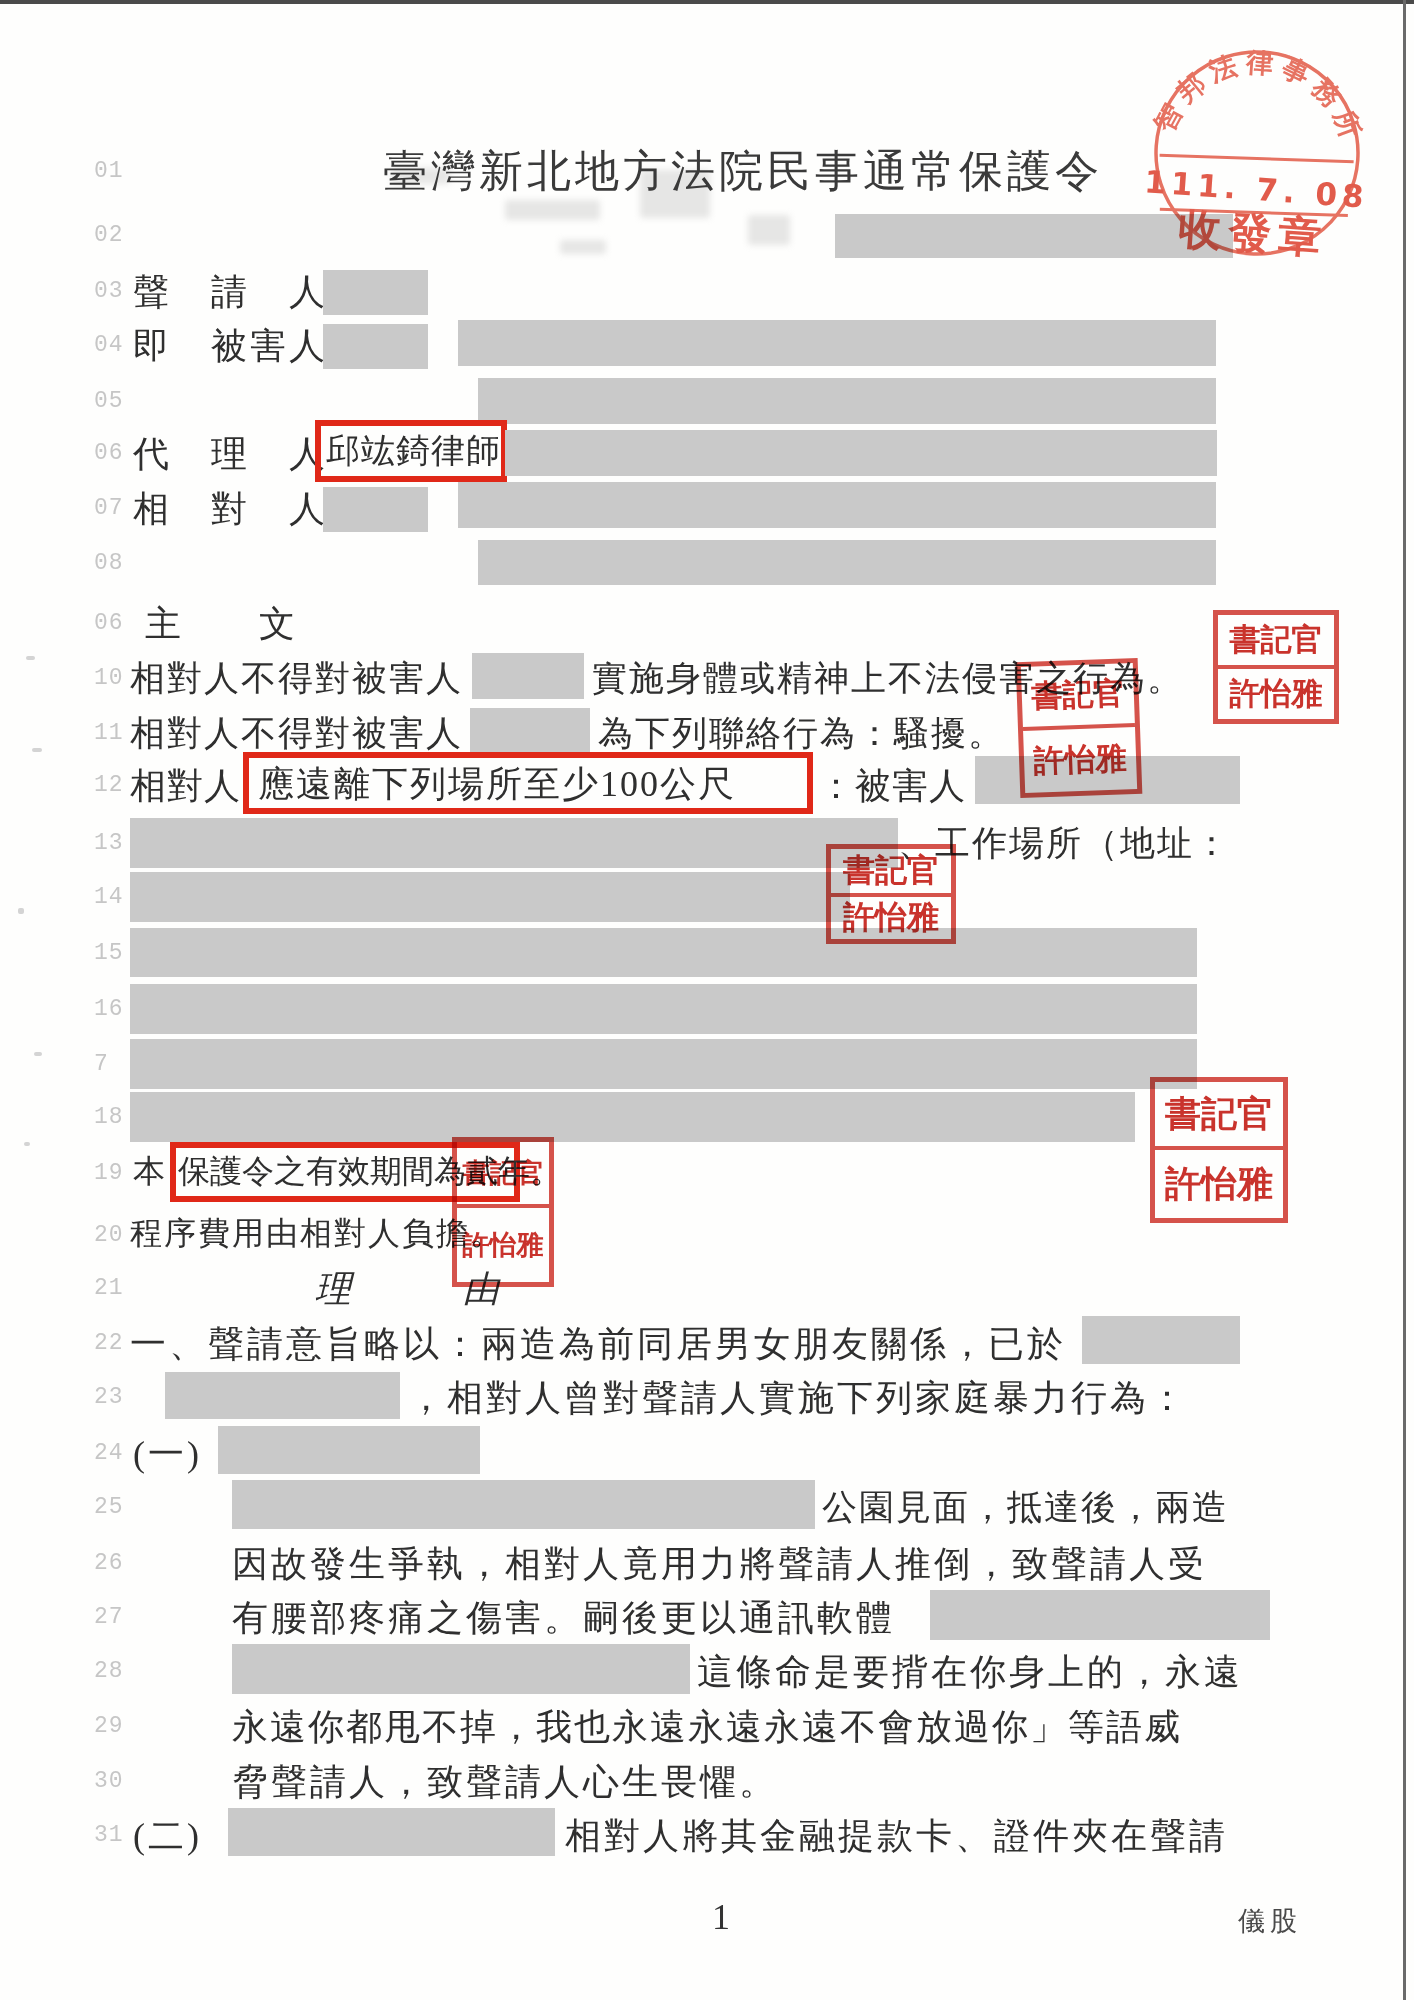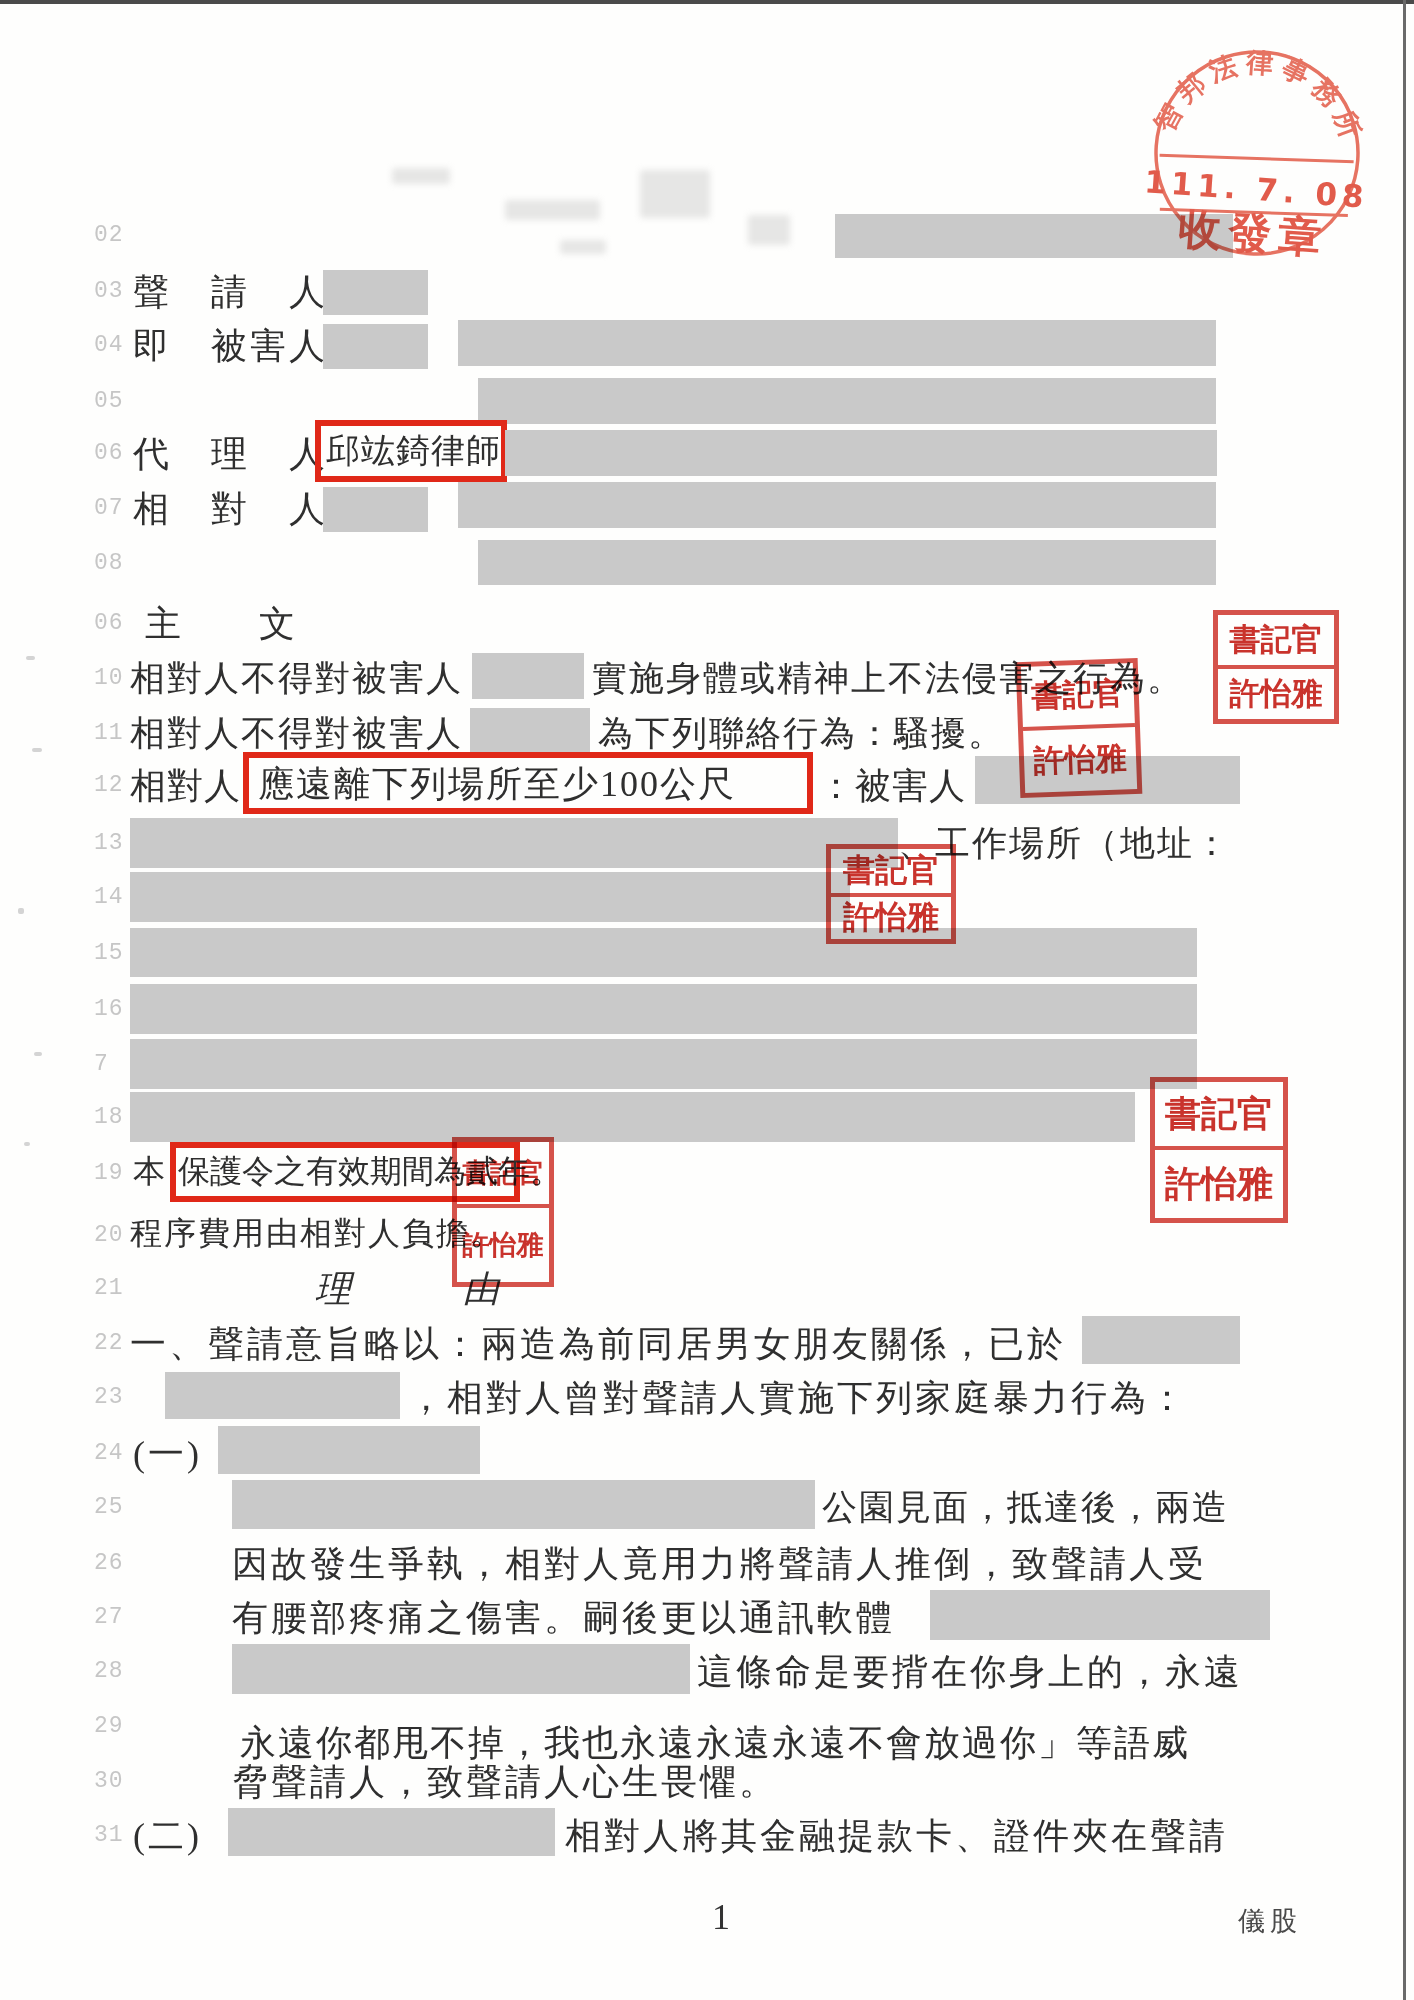--- a/index.html
+++ b/index.html
@@ -59,20 +59,24 @@
   <div class="smudge" style="left:640px;top:170px;width:70px;height:48px;"></div>
   <div class="smudge" style="left:748px;top:215px;width:42px;height:30px;"></div>
   <div class="smudge" style="left:560px;top:240px;width:46px;height:14px;"></div>
 
   <div class="speck" style="left:26px;top:656px;width:9px;height:4px;"></div>
   <div class="speck" style="left:32px;top:748px;width:10px;height:4px;"></div>
   <div class="speck" style="left:18px;top:908px;width:6px;height:6px;"></div>
   <div class="speck" style="left:34px;top:1052px;width:8px;height:4px;"></div>
   <div class="speck" style="left:24px;top:1142px;width:6px;height:4px;"></div>
 
+  <div class="row" style="top:148px;">
+    <span class="ln">01</span>
+    <span class="t title" style="left:383px;top:-6px;">臺灣新北地方法院民事通常保護令</span>
+  </div>
 
   <div class="row" style="top:212px;">
     <span class="ln">02</span>
     <div class="redact" style="left:835px;top:2px;width:398px;height:44px;"></div>
   </div>
 
   <div class="row" style="top:268px;">
     <span class="ln">03</span>
     <span class="t" style="left:133px;">聲　請　人</span>
     <div class="redact" style="left:323px;top:2px;width:105px;height:45px;"></div>
@@ -222,21 +226,21 @@
   </div>
 
   <div class="row" style="top:1648px;">
     <span class="ln">28</span>
     <div class="redact" style="left:232px;top:-4px;width:458px;height:50px;"></div>
     <span class="t" style="left:697px;">這條命是要揹在你身上的，永遠</span>
   </div>
 
   <div class="row" style="top:1703px;">
     <span class="ln">29</span>
-    <span class="t" style="left:240px;letter-spacing:2px;margin-top:16px;">永遠你都甩不掉，我也永遠永遠永遠不會放過你」等語威</span>
+    <span class="t" style="left:232px;letter-spacing:2px;">永遠你都甩不掉，我也永遠永遠永遠不會放過你」等語威</span>
   </div>
 
   <div class="row" style="top:1758px;">
     <span class="ln">30</span>
     <span class="t" style="left:232px;">脅聲請人，致聲請人心生畏懼。</span>
   </div>
 
   <div class="row" style="top:1812px;">
     <span class="ln">31</span>
     <span class="t" style="left:133px;">(二)</span>

